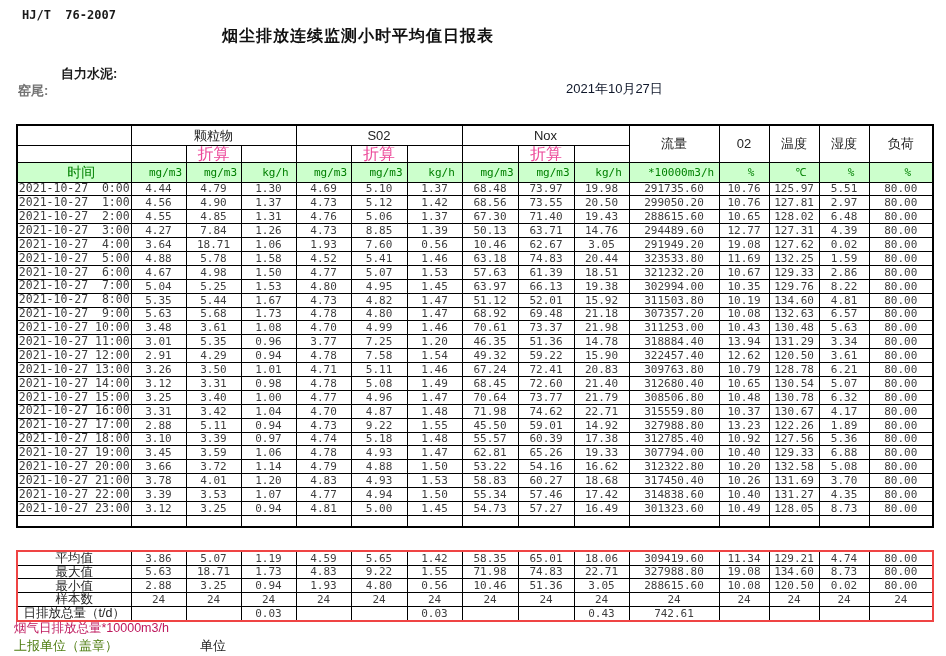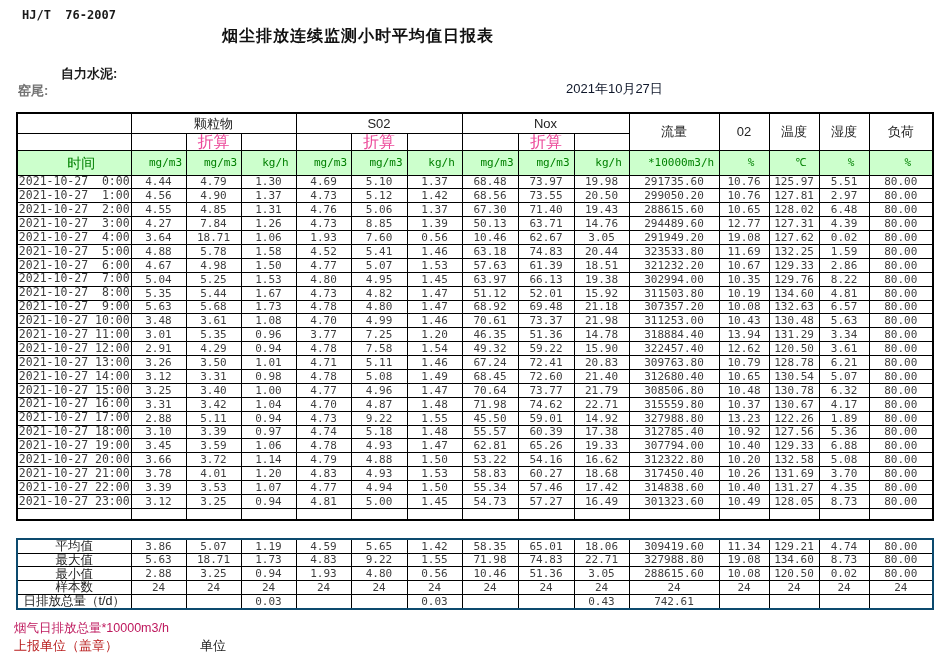--- a/index.html
+++ b/index.html
@@ -9,37 +9,37 @@
     font-family:"Liberation Sans", sans-serif; color:#3d3d3d;
   }
   .abs { position:absolute; white-space:pre; }
   .std-code { left:22px; top:8px; font-size:12px; font-weight:bold; color:#1a1a1a;
               font-family:"DejaVu Sans Mono", monospace; }
   .title { left:222px; top:26px; font-size:16px; font-weight:bold; color:#111; letter-spacing:1px; }
   .company { left:18px; top:65px; font-size:13px; font-weight:bold; color:#1a1a1a;margin-left:43px; }
   .station { left:18px; top:82px; font-size:13px; font-weight:bold; color:#737373; }
   .rdate { left:566px; top:80px; font-size:13px; color:#0f172a; }
 
-  table { border-collapse:collapse; table-layout:fixed; }
+  table { border-collapse:collapse; table-layout:fixed;margin-top:12px; }
   .report-table { position:absolute; left:16px; top:112px; width:916px; border:2px solid #000; }
-  .summary-table { position:absolute; left:16px; top:538px; width:916px; border:2px solid #0c4a6e; }
+  .summary-table { position:absolute; left:16px; top:538px; width:916px; border:2px solid #ef4444; }
   td {
     border:1px solid #000; text-align:center; vertical-align:middle;
     font-size:11px; line-height:1; height:13.9px; padding:0; overflow:hidden; white-space:pre;
     font-family:"DejaVu Sans Mono","Liberation Mono", monospace; color:#3d3d3d;
   }
   .row-groups td { height:20px; font-size:13px; font-family:"Liberation Sans", sans-serif; color:#222; }
   .row-conv td   { height:12px; font-size:16px; font-family:"Liberation Sans", sans-serif; color:#ec4899; }
-  .row-units td  { height:25px; background:var(--header-bg,#ccffcc); color:var(--header-text,#008000);padding-left:14px; }
+  .row-units td  { height:20px; background:var(--header-bg,#ccffcc); color:var(--header-text,#008000);padding-left:14px; }
   .time-head { font-size:14px; font-family:"Liberation Sans", sans-serif; }
   .time-cell { font-size:11.5px; }
   .summary-table .label-cell { font-family:"Liberation Sans", sans-serif; font-size:12.5px; color:#222; }
   .spacer-row td { height:12px; }
   .footer-flue { left:14px; top:620px; font-size:12.5px; color:#be185d; }
-  .footer-report-unit { left:14px; top:637px; font-size:13px; color:#b91c1c;text-align:right; }
+  .footer-report-unit { left:14px; top:637px; font-size:13px; color:#4d7c0f;text-align:right; }
   .footer-unit { left:200px; top:637px; font-size:13px; color:#1a1a1a; }
 </style>
 </head>
 <body>
 
 <div class="abs std-code">HJ/T  76-2007</div>
 <div class="abs title">烟尘排放连续监测小时平均值日报表</div>
 <div class="abs company">自力水泥:</div>
 <div class="abs station">窑尾:</div>
 <div class="abs rdate">2021年10月27日</div>

